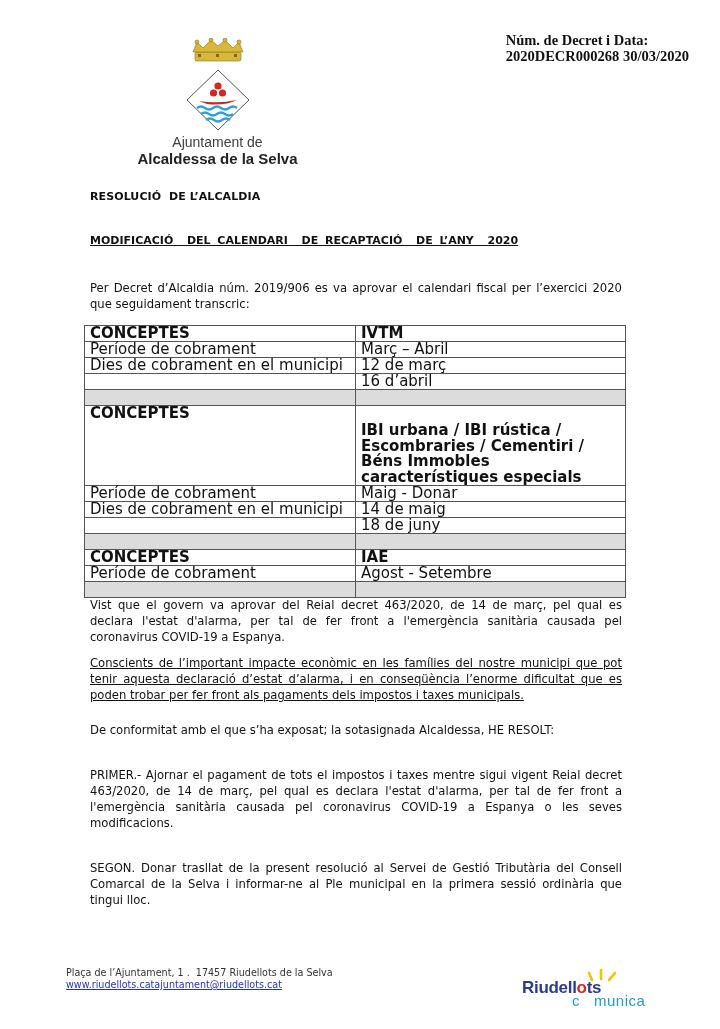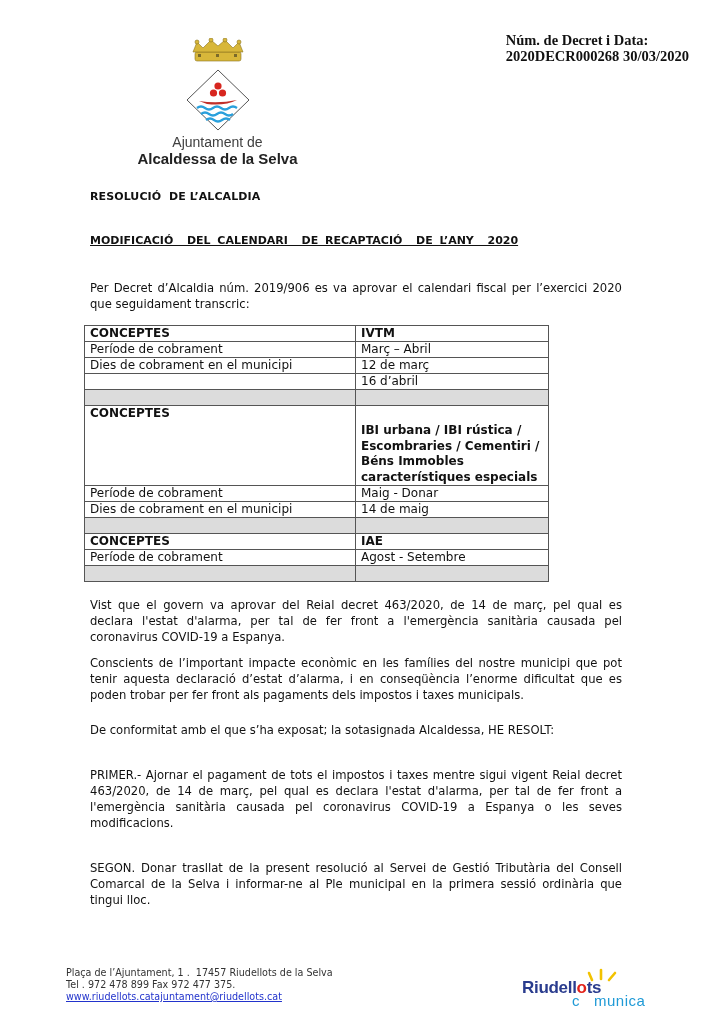--- a/index.html
+++ b/index.html
@@ -16,27 +16,27 @@
   .stamp { right: 31px; top: 32px; text-align: left; font-family: "Liberation Serif", serif; font-weight: bold; font-size: 14.5px; line-height: 16px; color: #111; }
 
   
   .h-res { left: 90px; top: 190px; font-size: 11px; font-weight: bold; letter-spacing: 0.1px; }
   .h-mod { left: 90px; top: 234px; font-size: 11px; font-weight: bold; text-decoration: underline; word-spacing: 3px; }
 
   
   .para { left: 90px; width: 532px; font-size: 11.6px; line-height: 16px; text-align: justify; }
   .p1 { top: 280px; }
   .p2 { top: 597px; }
-  .p3 { top: 655px; }
+  .p3 { top: 655px; text-decoration: underline; }
   .p4 { top: 722px; }
   .p5 { top: 767px; }
   .p6 { top: 860px; }
 
   
-  .tbl { position: absolute; left: 84px; top: 325px; width: 465px; border-collapse: collapse; font-size: 12px; }
+  .tbl { position: absolute; left: 84px; top: 325px; width: 542px; border-collapse: collapse; font-size: 15px; }
   .tbl td { border: 1px solid #555; padding: 0 5px; height: 15px; line-height: 15px; vertical-align: top; }
   .tbl td.c1 { width: 260px; }
   .tbl tr.spacer td { background: #dcdcdc; height: 15px; }
   .tbl td.bold { font-weight: bold; }
   .tbl td.multi { line-height: 15.5px; padding-top: 17px; }
 
   
   .footer { left: 66px; top: 967px; font-family: "DejaVu Sans", sans-serif; font-size: 9.6px; line-height: 12px; color: #333; }
   .footer a { color: #2233cc; text-decoration: underline; margin-top: 6px; }
   .brand { left: 520px; top: 968px; width: 140px; height: 40px; }
@@ -117,20 +117,24 @@
       <td class="bold multi">IBI urbana / IBI rústica / Escombraries / Cementiri / Béns Immobles característiques especials</td>
     </tr>
     <tr>
       <td class="c1">Període de cobrament</td>
       <td>Maig - Donar</td>
     </tr>
     <tr>
       <td class="c1">Dies de cobrament en el municipi</td>
       <td>14 de maig</td>
     </tr>
+    <tr>
+      <td class="c1"></td>
+      <td>18 de juny</td>
+    </tr>
     <tr class="spacer">
         <td class="c1"></td>
         <td></td>
       </tr>
 
     <tr>
       <td class="c1 bold">CONCEPTES</td>
       <td class="bold">IAE</td>
     </tr>
     <tr>
@@ -145,21 +149,20 @@
 </table>
 
 <div class="abs para p2">Vist que el govern va aprovar del Reial decret 463/2020, de 14 de març, pel qual es declara l'estat d'alarma, per tal de fer front a l'emergència sanitària causada pel coronavirus COVID-19 a Espanya.</div>
 <div class="abs para p3">Conscients de l’important impacte econòmic en les famílies del nostre municipi que pot tenir aquesta declaració d’estat d’alarma, i en conseqüència l’enorme dificultat que es poden trobar per fer front als pagaments dels impostos i taxes municipals.</div>
 <div class="abs para p4">De conformitat amb el que s’ha exposat; la sotasignada Alcaldessa, HE RESOLT:</div>
 <div class="abs para p5">PRIMER.- Ajornar el pagament de tots el impostos i taxes mentre sigui vigent Reial decret 463/2020, de 14 de març, pel qual es declara l'estat d'alarma, per tal de fer front a l'emergència sanitària causada pel coronavirus COVID-19 a Espanya  o les seves modificacions.</div>
 <div class="abs para p6">SEGON. Donar trasllat de la present resolució al Servei de Gestió Tributària del Consell Comarcal de la Selva i informar-ne al Ple municipal en la primera sessió ordinària que tingui lloc.</div>
 
 <div class="abs footer">
   <div style="white-space:pre;">Plaça de l’Ajuntament, 1 .  17457 Riudellots de la Selva</div>
-  <div>Tel . 972 478 899 Fax 972 477 375.</div>
   <div><a>www.riudellots.catajuntament@riudellots.cat</a></div>
 </div>
 
 <div class="abs brand">
   <svg class="brand-rays" width="36" height="14" viewBox="0 0 36 14">
     <g stroke="#f2c200" stroke-width="2.6" stroke-linecap="round">
       <line x1="6" y1="12" x2="3" y2="5"></line>
       <line x1="15" y1="11" x2="15" y2="2"></line>
       <line x1="23" y1="12" x2="29" y2="5"></line>
     </g>

